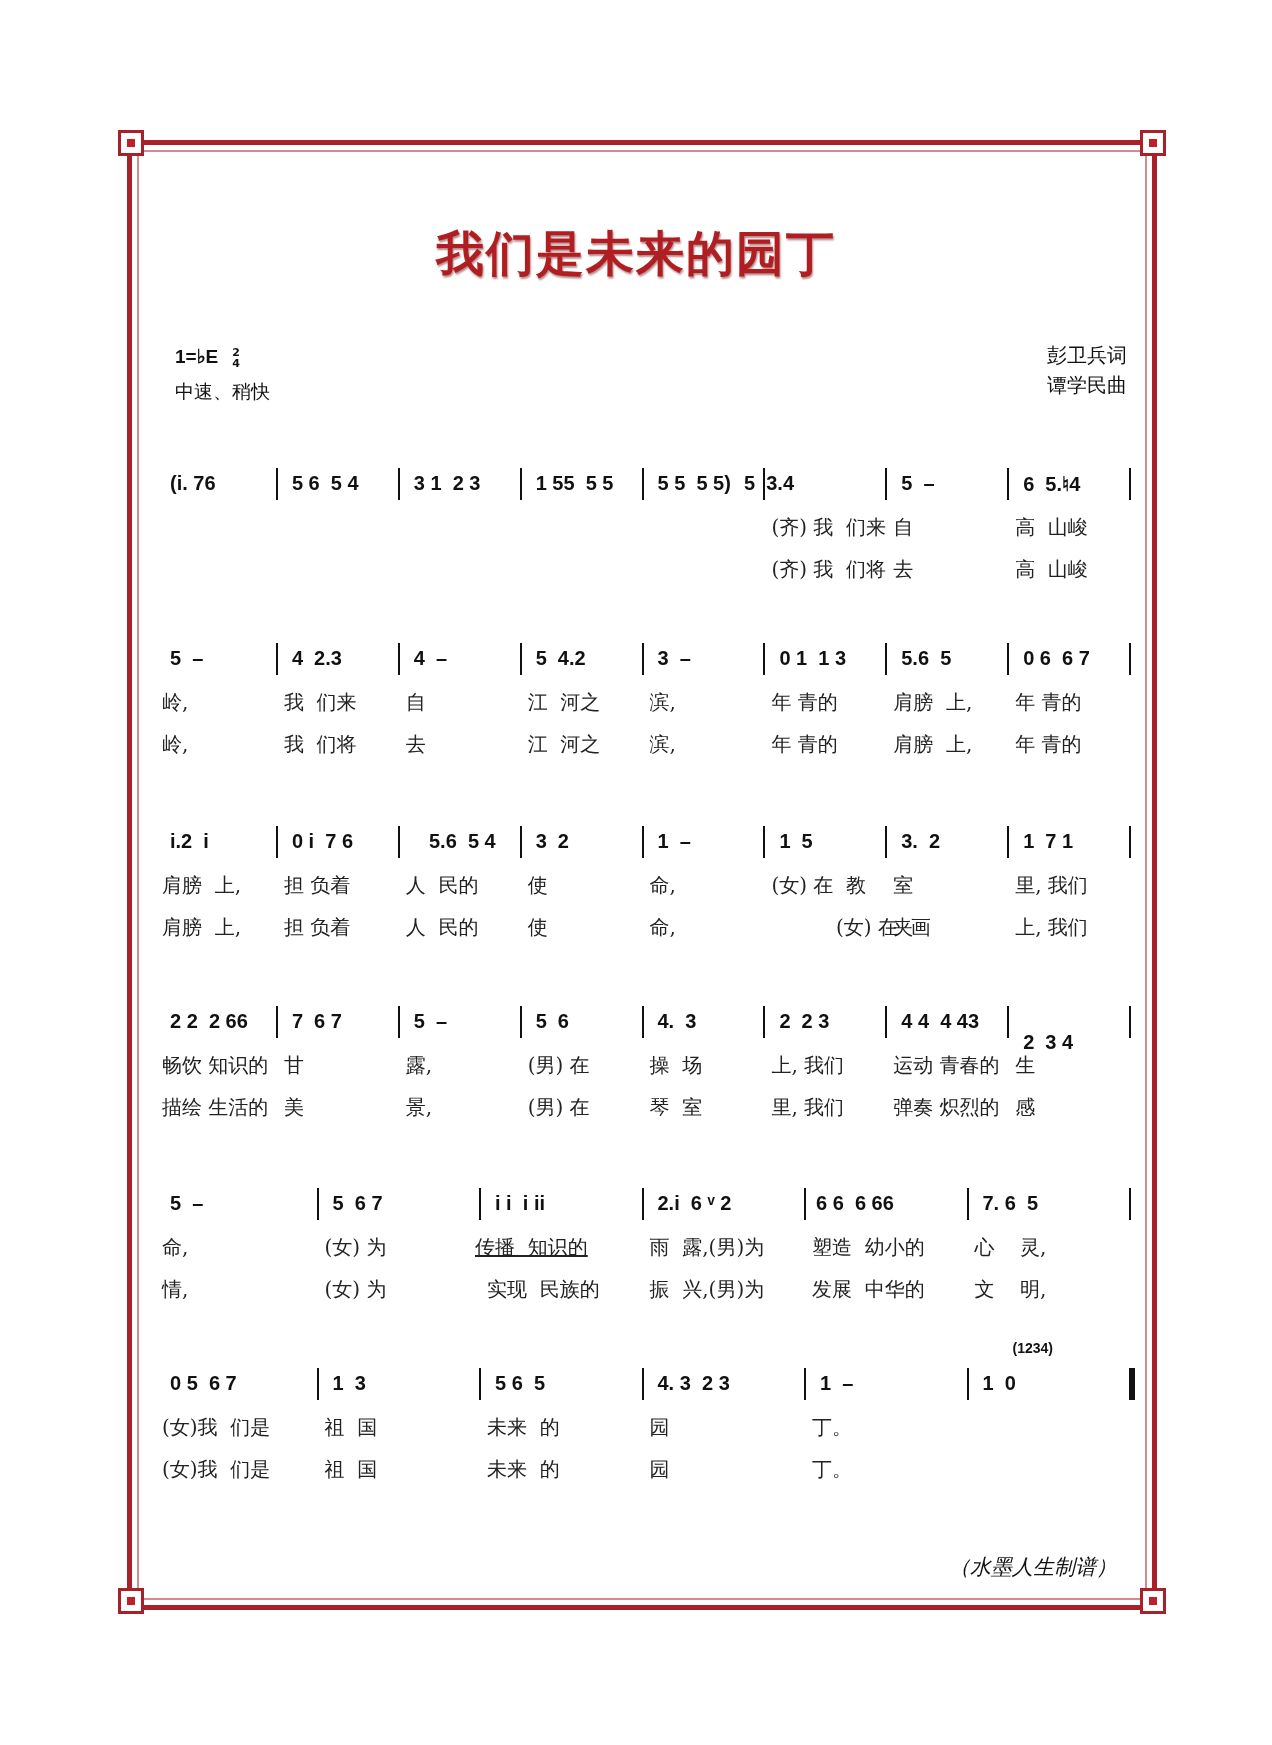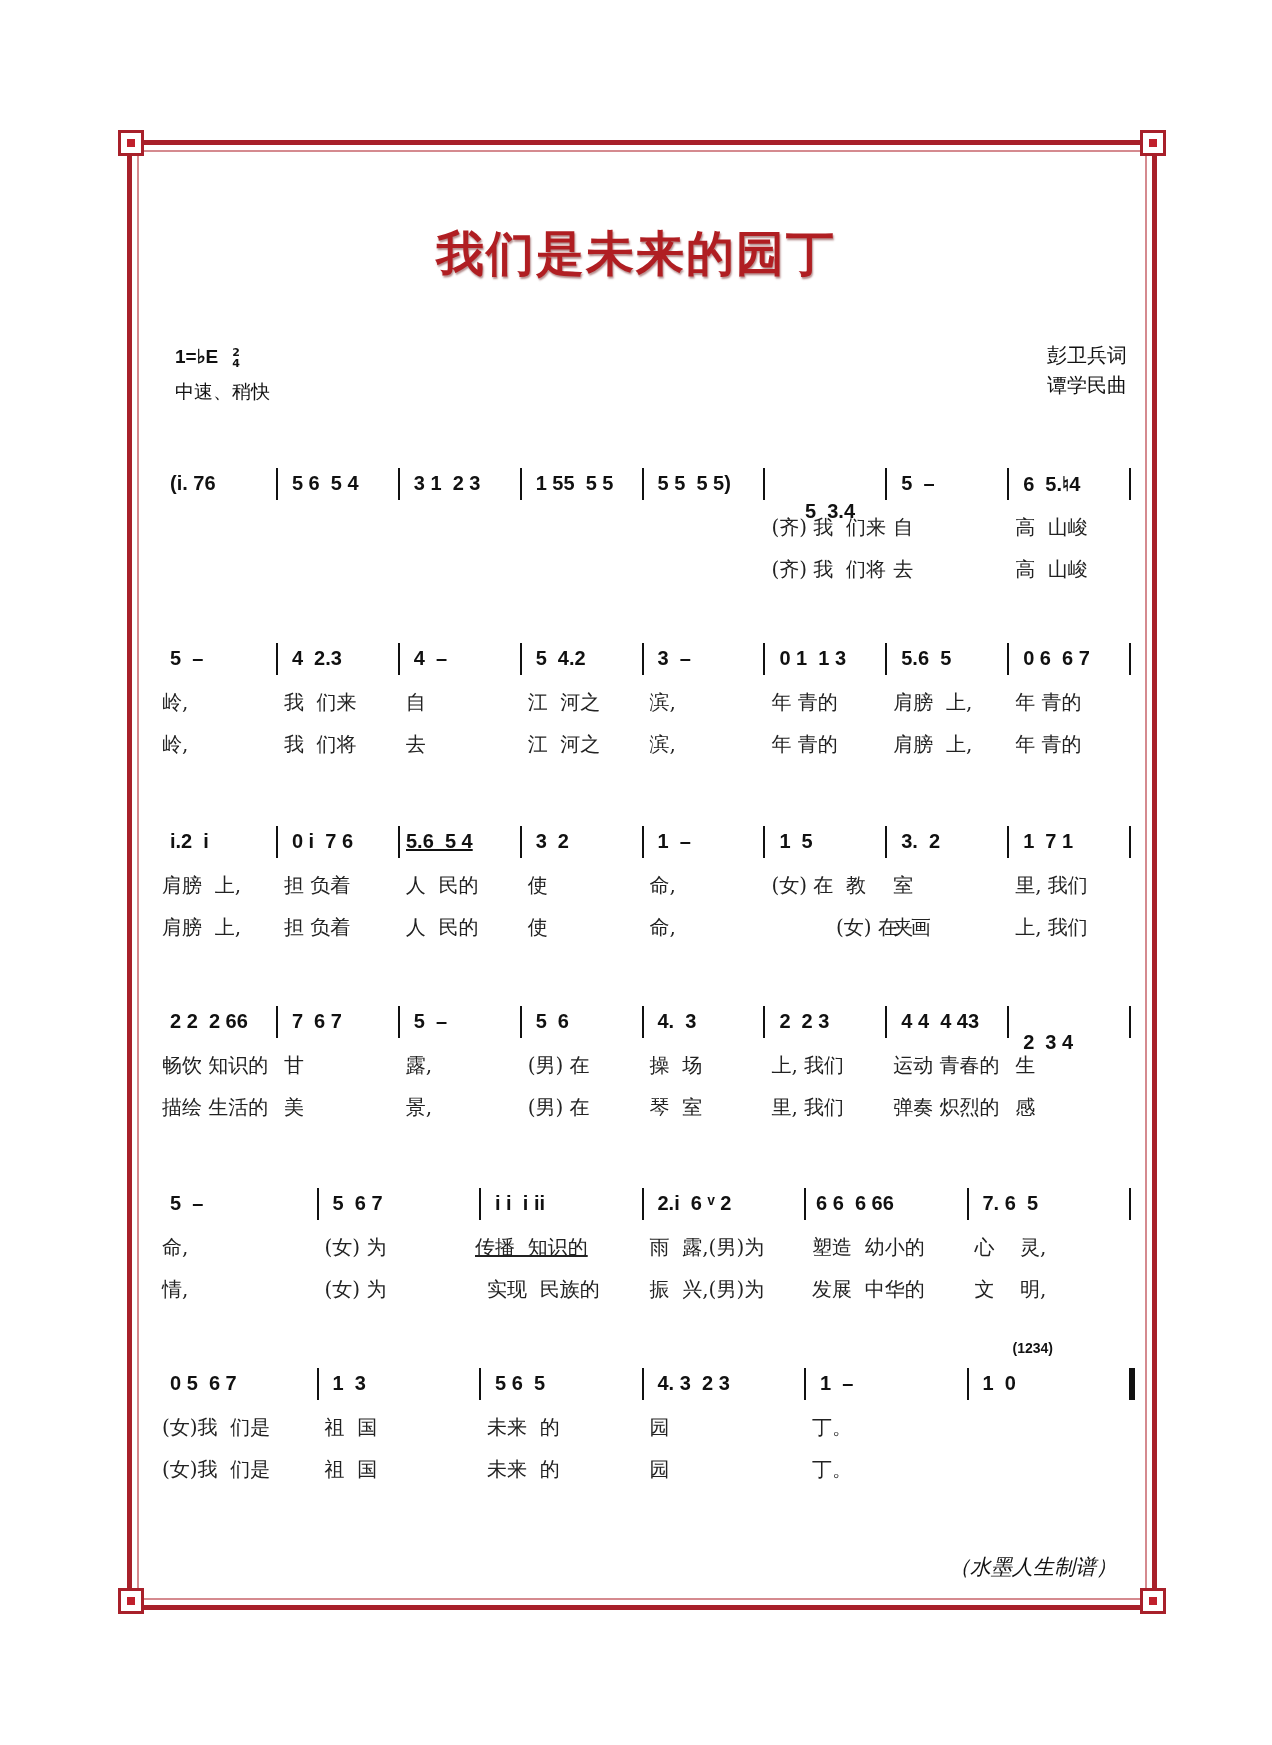--- a/index.html
+++ b/index.html
@@ -63,21 +63,21 @@
         <span class="n" style="left: 10px;">(i. 76</span>
         <span class="bar" style="left: 115.875px;"></span>
         <span class="n" style="left: 131.875px;">5 6  5 4</span>
         <span class="bar" style="left: 237.75px;"></span>
         <span class="n" style="left: 253.75px;">3 1  2 3</span>
         <span class="bar" style="left: 359.625px;"></span>
         <span class="n" style="left: 375.625px;">1 55  5 5</span>
         <span class="bar" style="left: 481.5px;"></span>
         <span class="n" style="left: 497.5px;">5 5  5 5)</span>
         <span class="bar" style="left: 603.375px;"></span>
-        <span class="n" style="left: 645px; margin-top: 28px;">5  3.4</span>
+        <span class="n" style="left: 584px;">5  3.4</span>
         <span class="bar" style="left: 725.25px;"></span>
         <span class="n" style="left: 741.25px;">5  –</span>
         <span class="bar" style="left: 847.125px;"></span>
         <span class="n" style="left: 863.125px;">6  5.♮4</span>
         <span class="bar" style="left: 969px;"></span>
       </div>
       <div class="lyr">
         <span class="ly" style="left: 611.375px;">(齐) 我  们来</span>
         <span class="ly" style="left: 733.25px;">自</span>
         <span class="ly" style="left: 855.125px;">高  山峻</span>
@@ -127,21 +127,21 @@
         <span class="ly" style="left: 733.25px;">肩膀  上,</span>
         <span class="ly" style="left: 855.125px;">年 青的</span>
       </div>
     </div>
     <div class="system" style="top: 820px;">
       <div class="notes">
         <span class="n" style="left: 10px;">i.2  i</span>
         <span class="bar" style="left: 115.875px;"></span>
         <span class="n" style="left: 131.875px;">0 i  7 6</span>
         <span class="bar" style="left: 237.75px;"></span>
-        <span class="n" style="left: 246px; text-decoration: underline;">5.6  5 4</span>
+        <span class="n" style="left: 269px;">5.6  5 4</span>
         <span class="bar" style="left: 359.625px;"></span>
         <span class="n" style="left: 375.625px;">3  2</span>
         <span class="bar" style="left: 481.5px;"></span>
         <span class="n" style="left: 497.5px;">1  –</span>
         <span class="bar" style="left: 603.375px;"></span>
         <span class="n" style="left: 619.375px;">1  5</span>
         <span class="bar" style="left: 725.25px;"></span>
         <span class="n" style="left: 741.25px;">3.  2</span>
         <span class="bar" style="left: 847.125px;"></span>
         <span class="n" style="left: 863.125px;">1  7 1</span>

